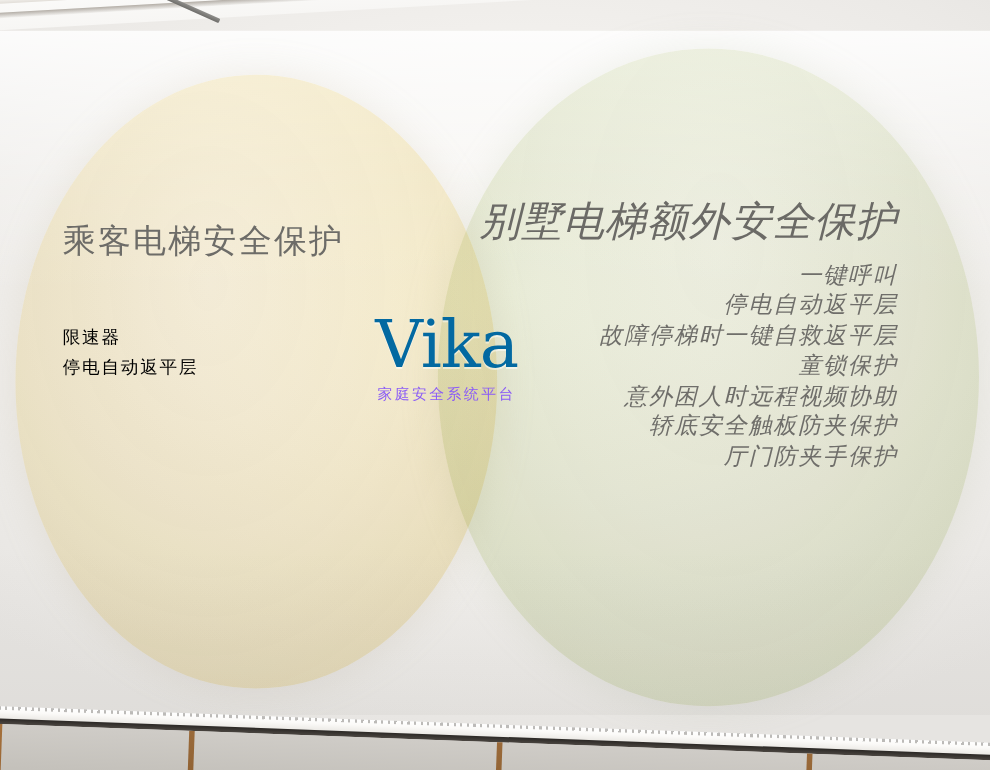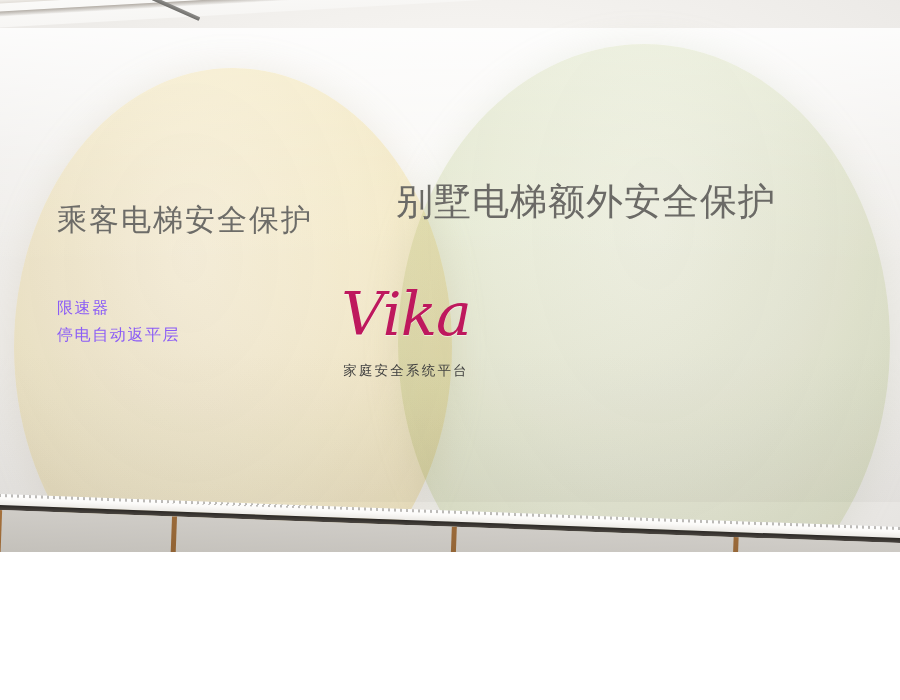--- a/index.html
+++ b/index.html
@@ -3,21 +3,21 @@
 <meta charset="utf-8">
 <style>
   html, body {
     margin: 0;
     padding: 0;
     background: #ffffff;
   }
   #stage {
     position: relative;
     width: 900px;
-    height: 552px;
+    height: 700px;
     overflow: hidden;
     font-family: "Liberation Sans", "DejaVu Sans", sans-serif;
     background: #f2f0ee;
   }
 
   
   .wall {
     position: absolute;
     inset: 0;
     background:
@@ -173,30 +173,32 @@
     white-space: nowrap;
   }
   .left-list {
     margin-top: 56px;
     list-style: none;
     padding: 0;
   }
   .left-list li {
     font-size: 16px;
     letter-spacing: 1.6px;
-    color: #8b5cf6;
+    color: #000000;
     line-height: 27px;
     white-space: nowrap;
   }
 
   .right-block {
     position: absolute;
     right: 84px;
     top: 180px;
     width: 420px;
+    text-align: right;
+    font-style: italic;
   }
   .right-title {
     font-size: 37px;
     letter-spacing: 1px;
     color: #6b6a66;
     font-weight: 400;
     line-height: 1.18;
     white-space: nowrap;
   }
   .right-list {
@@ -215,32 +217,31 @@
   
   .brand {
     position: absolute;
     left: 326px;
     top: 282px;
     width: 160px;
     text-align: center;
   }
   .brand-word {
     font-family: "DejaVu Serif", "Liberation Serif", serif;
-    font-style: italic;
     font-size: 60px;
     line-height: 64px;
-    color: #be185d;
+    color: #0369a1;
     letter-spacing: -1px;
     text-shadow: 0 1px 0 rgba(255,255,255,0.5);
   }
   .brand-sub {
-    margin-top: 16px;
+    margin-top: 4px;
     font-size: 13.5px;
     letter-spacing: 2.2px;
-    color: #404040;
+    color: #8b5cf6;
     white-space: nowrap;
   }
 </style>
 </head>
 <body>
 
 <div id="stage">
 
   <div class="wall"></div>
   <div class="wall-sheen"></div>
@@ -263,20 +264,29 @@
   <div class="left-block">
     <div class="left-title">乘客电梯安全保护</div>
     <ul class="left-list">
       <li>限速器</li>
       <li>停电自动返平层</li>
     </ul>
   </div>
 
   <div class="right-block">
     <div class="right-title">别墅电梯额外安全保护</div>
+    <ul class="right-list">
+      <li>一键呼叫</li>
+      <li>停电自动返平层</li>
+      <li>故障停梯时一键自救返平层</li>
+      <li>童锁保护</li>
+      <li>意外困人时远程视频协助</li>
+      <li>轿底安全触板防夹保护</li>
+      <li>厅门防夹手保护</li>
+    </ul>
   </div>
 
   <div class="brand">
     <div class="brand-word">Vika</div>
     <div class="brand-sub">家庭安全系统平台</div>
   </div>
 
   <div class="cabinet">
     <div class="top-surface"></div>
     <div class="speckle"></div>

